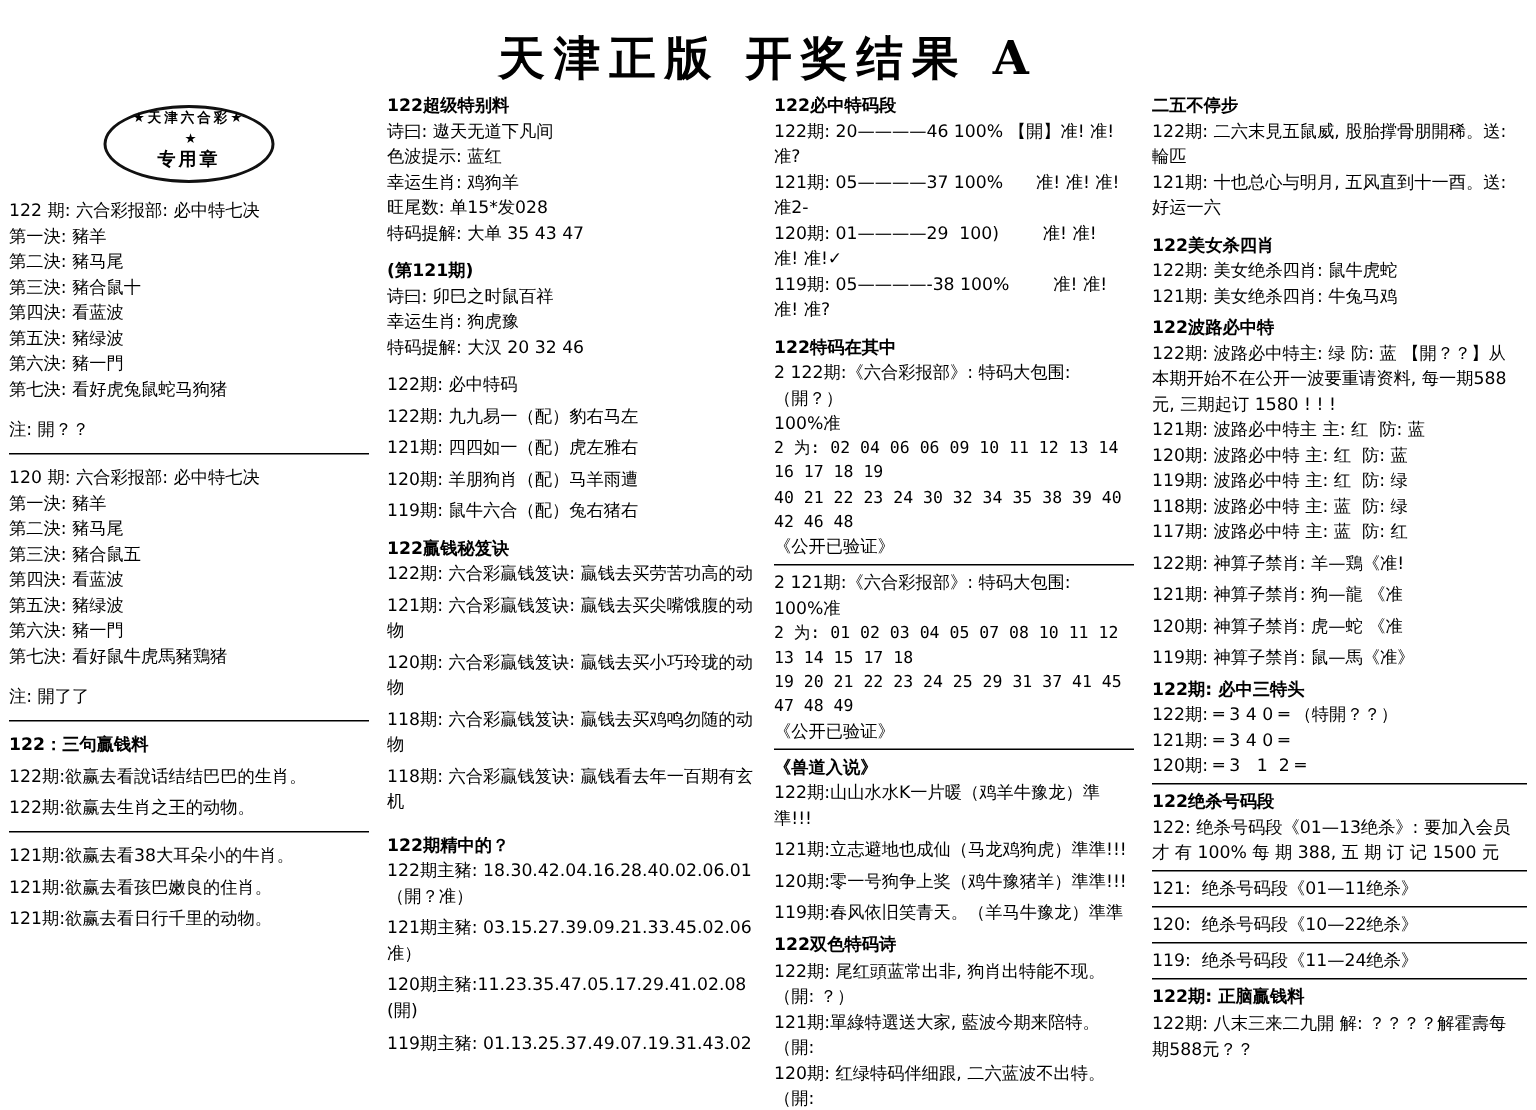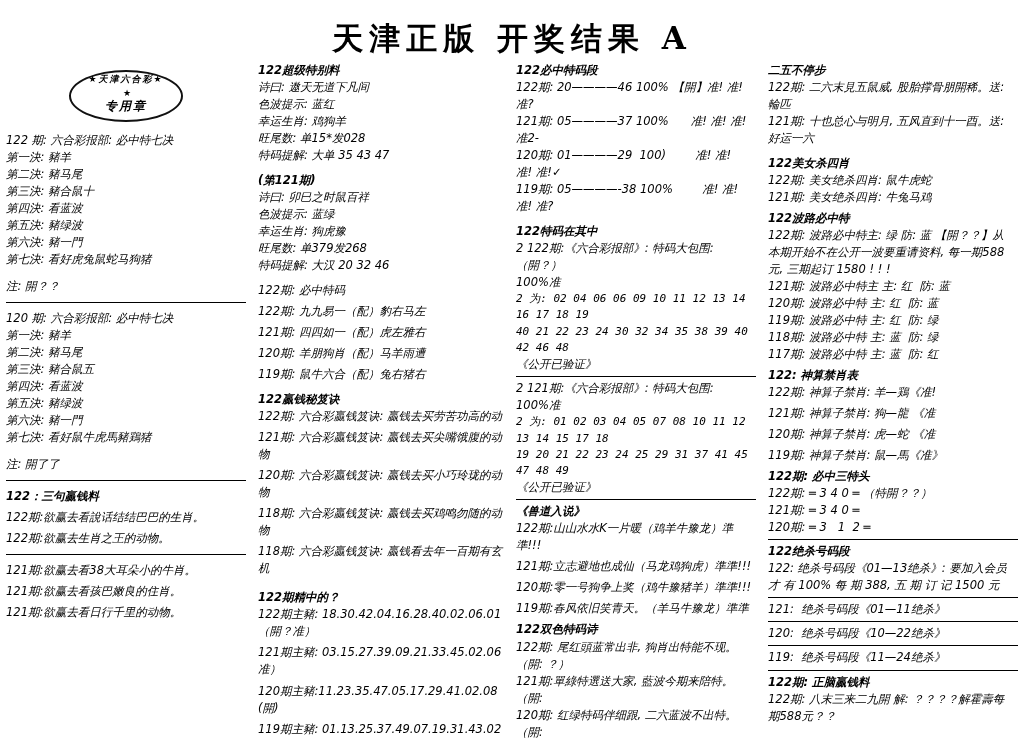--- a/index.html
+++ b/index.html
@@ -16,21 +16,20 @@
   .title{
     position:absolute;top:18px;left:0;width:1024px;
     text-align:center;
     font-family:"DejaVu Serif","Liberation Serif",serif;
     font-size:31px;font-weight:bold;letter-spacing:6px;
   }
 
   .cols{
     position:absolute;top:62px;left:0;width:1024px;height:676px;
     display:flex;
-    font-style:italic;
   }
   .col{
     position:relative;
     font-size:11.5px;
     line-height:1.48;
     padding:0 6px;
     box-sizing:border-box;
   }
   .c1{width:252px;}
   .c2{width:258px;}
@@ -136,23 +135,21 @@
       <p class="ln">诗曰: 遨天无道下凡间</p>
       <p class="ln">色波提示: 蓝红</p>
       <p class="ln">幸运生肖: 鸡狗羊</p>
       <p class="ln">旺尾数: 单15*发028</p>
       <p class="ln">特码提解: 大单 35 43 47</p>
 
       <div class="sp"></div>
 
       <p class="ln hd">(第121期)</p>
       <p class="ln">诗曰: 卯巳之时鼠百祥</p>
-      <p class="ln">色波提示: 蓝绿</p>
       <p class="ln">幸运生肖: 狗虎豫</p>
-      <p class="ln">旺尾数: 单379发268</p>
       <p class="ln">特码提解: 大汉 20 32 46</p>
 
       <div class="sp"></div>
 
       <p class="ln">122期: 必中特码</p>
       <div class="sp2"></div>
       <p class="ln">122期: 九九易一（配）豹右马左</p>
       <div class="sp2"></div>
       <p class="ln">121期: 四四如一（配）虎左雅右</p>
       <div class="sp2"></div>
@@ -256,21 +253,20 @@
       <p class="ln">本期开始不在公开一波要重请资料, 每一期588</p>
       <p class="ln">元, 三期起订 1580 ! ! !</p>
       <p class="ln">121期: 波路必中特主 主: 红  防: 蓝</p>
       <p class="ln">120期: 波路必中特 主: 红  防: 蓝</p>
       <p class="ln">119期: 波路必中特 主: 红  防: 绿</p>
       <p class="ln">118期: 波路必中特 主: 蓝  防: 绿</p>
       <p class="ln">117期: 波路必中特 主: 蓝  防: 红</p>
 
       <div class="sp2"></div>
 
-      <p class="ln hd">122: 神算禁肖表</p>
       <p class="ln">122期: 神算子禁肖: 羊—鶏《准!</p>
       <div class="sp2"></div>
       <p class="ln">121期: 神算子禁肖: 狗—龍 《准</p>
       <div class="sp2"></div>
       <p class="ln">120期: 神算子禁肖: 虎—蛇 《准</p>
       <div class="sp2"></div>
       <p class="ln">119期: 神算子禁肖: 鼠—馬《准》</p>
 
       <div class="sp2"></div>
 

